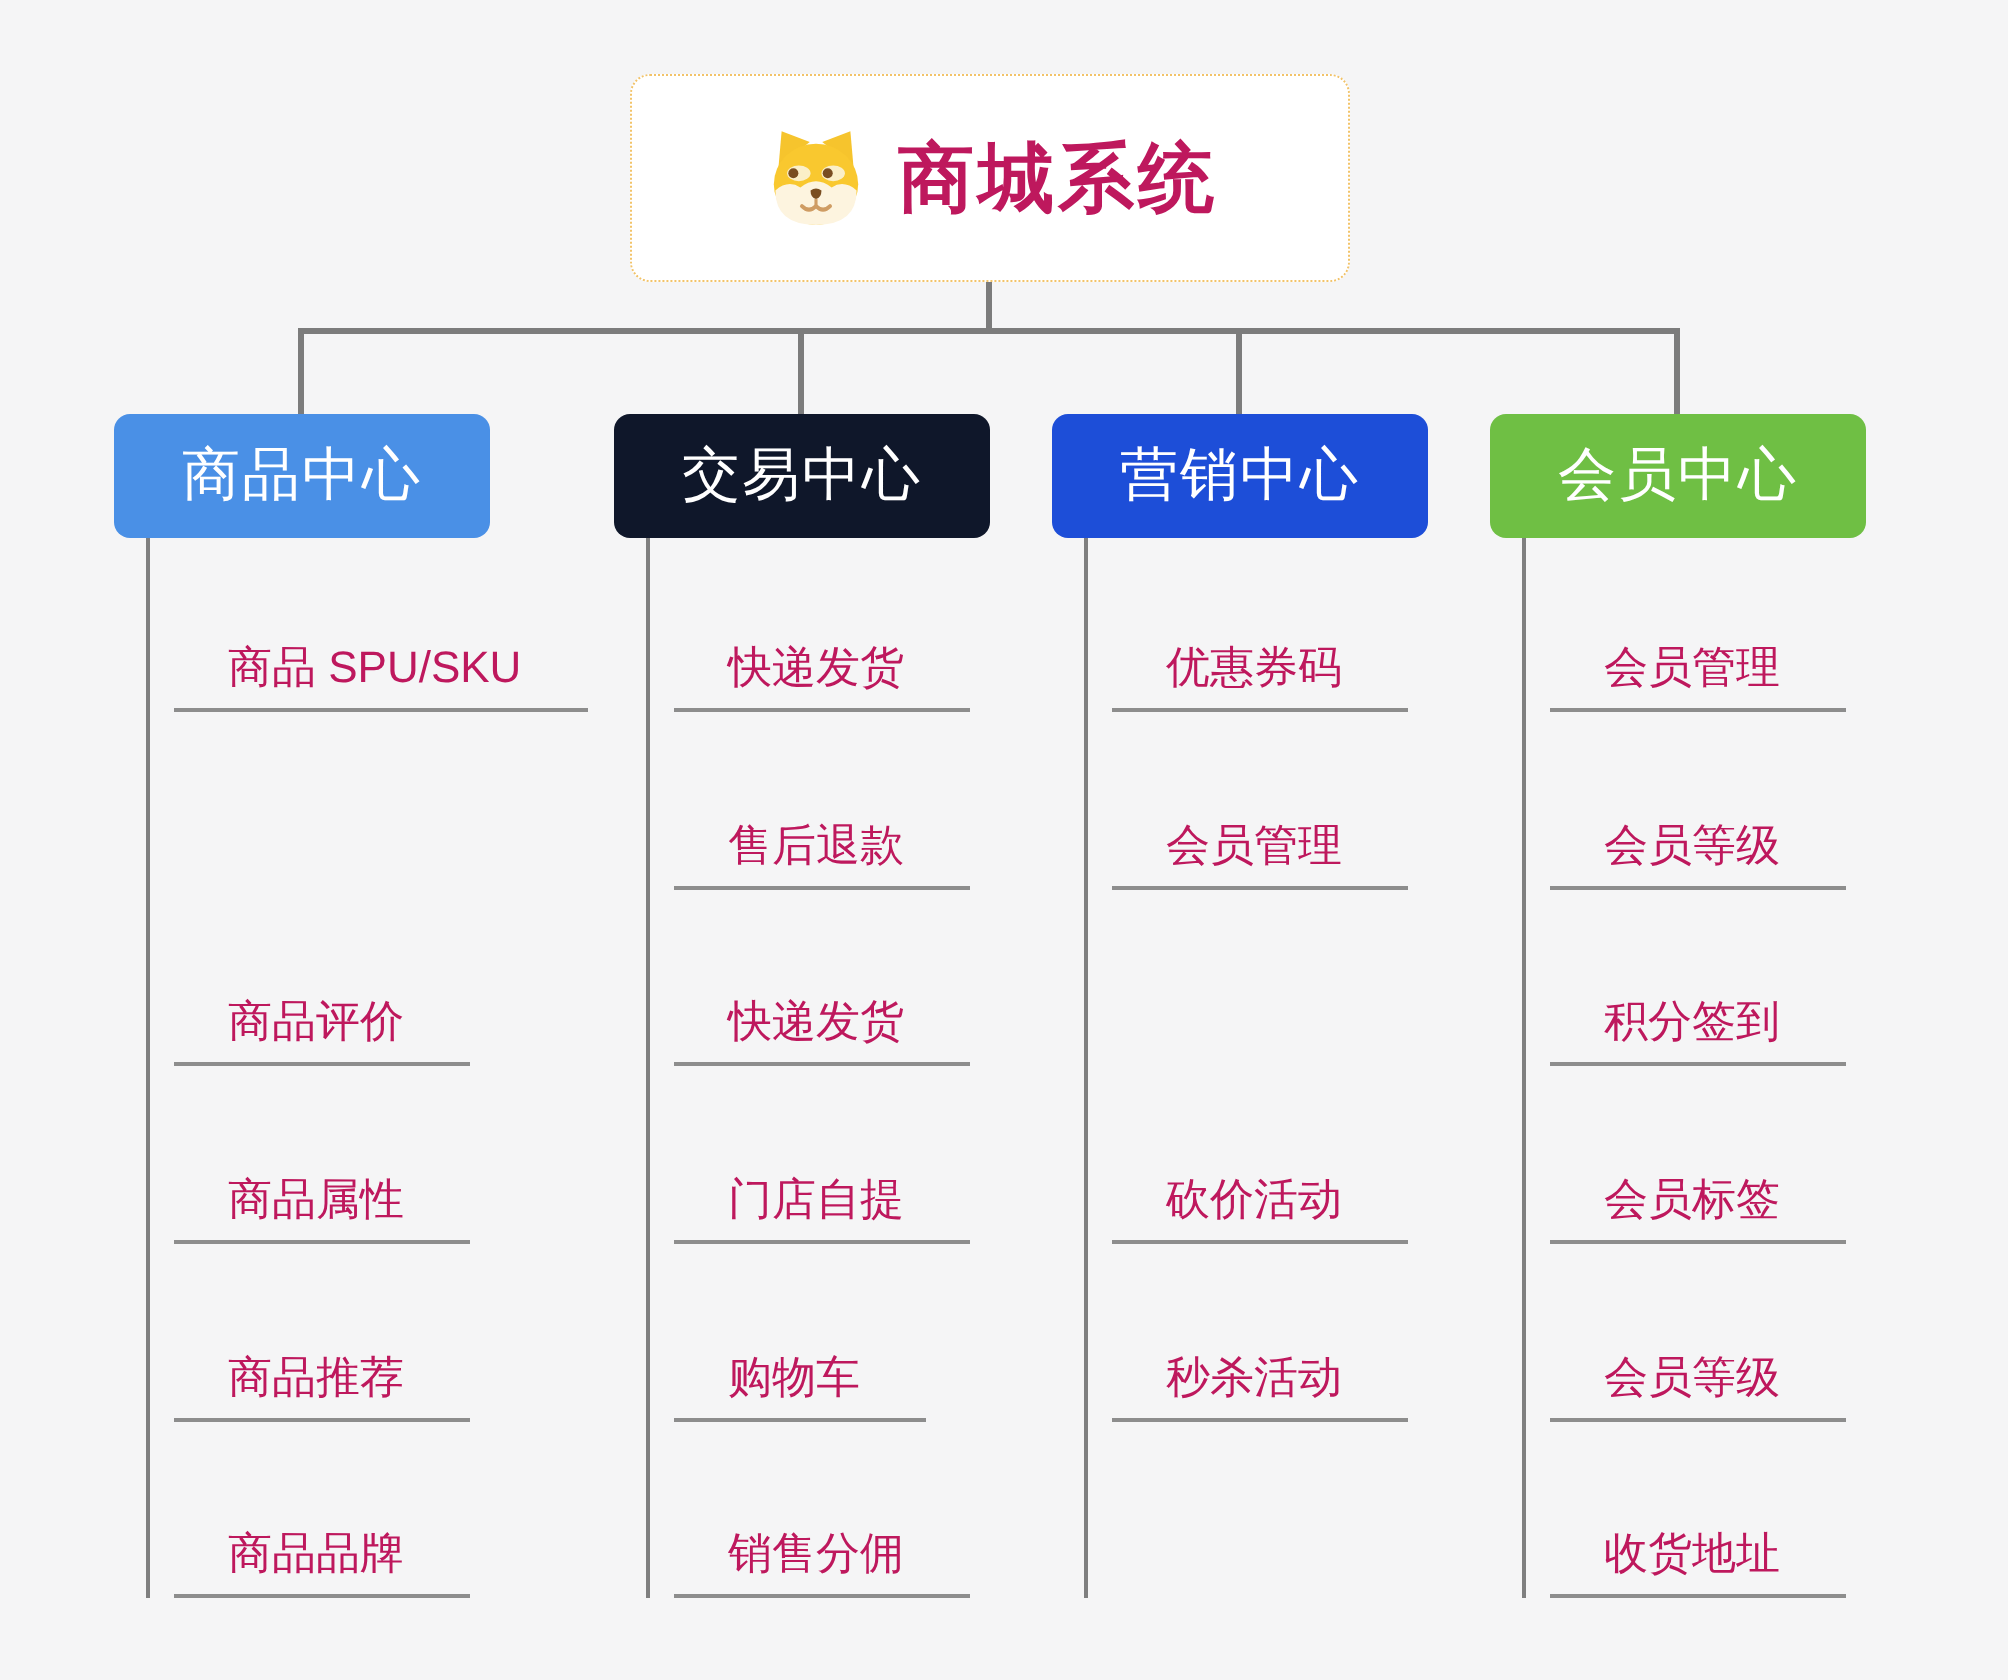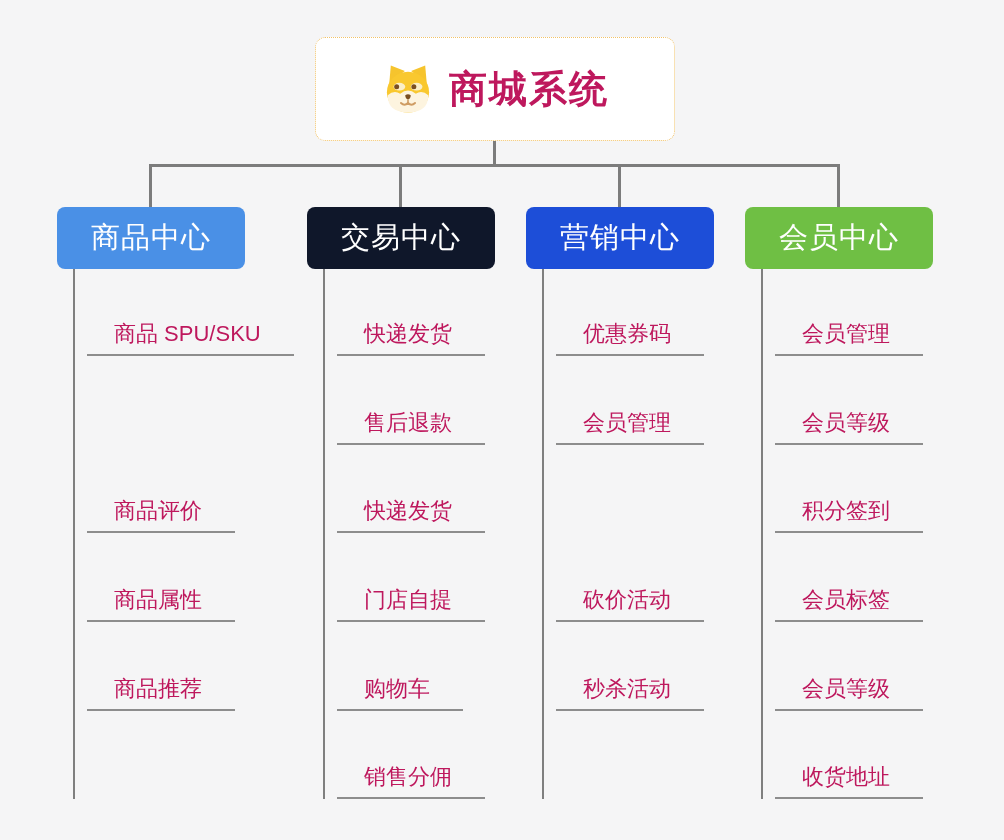--- a/index.html
+++ b/index.html
@@ -108,20 +108,21 @@
 
   <div class="trunk t0"></div>
   <div class="trunk t1"></div>
   <div class="trunk t2"></div>
   <div class="trunk t3"></div>
 
   <div class="child c0 r0">商品 SPU/SKU</div>
   <div class="child c0 r2">商品评价</div>
   <div class="child c0 r3">商品属性</div>
   <div class="child c0 r4">商品推荐</div>
+  <div class="child c0 r5">商品品牌</div>
 
   <div class="child c1 r0">快递发货</div>
   <div class="child c1 r1">售后退款</div>
   <div class="child c1 r2">快递发货</div>
   <div class="child c1 r3">门店自提</div>
   <div class="child c1 r4">购物车</div>
   <div class="child c1 r5">销售分佣</div>
 
   <div class="child c2 r0">优惠券码</div>
   <div class="child c2 r1">会员管理</div>

